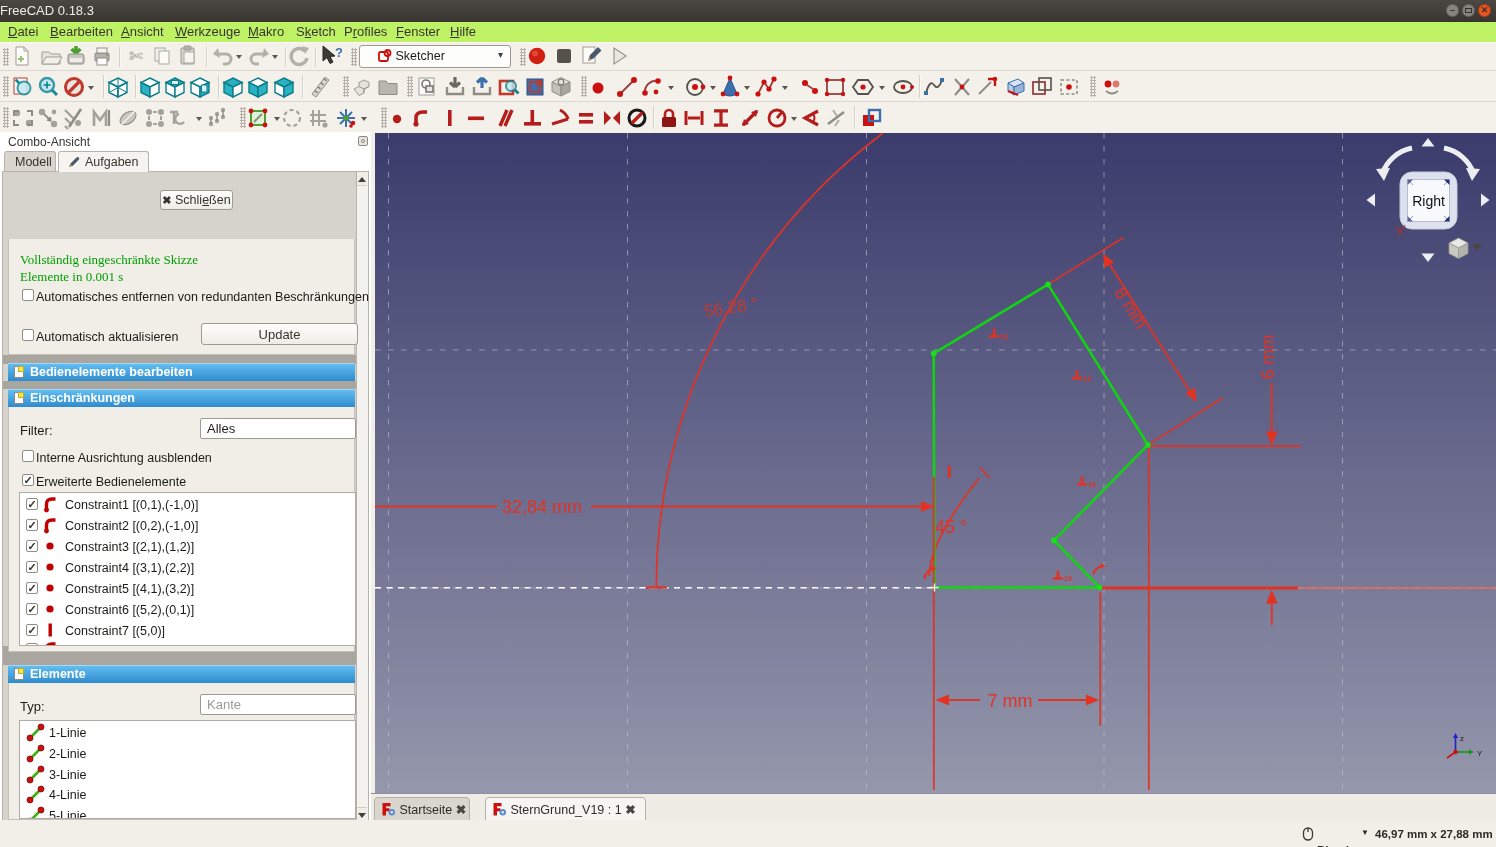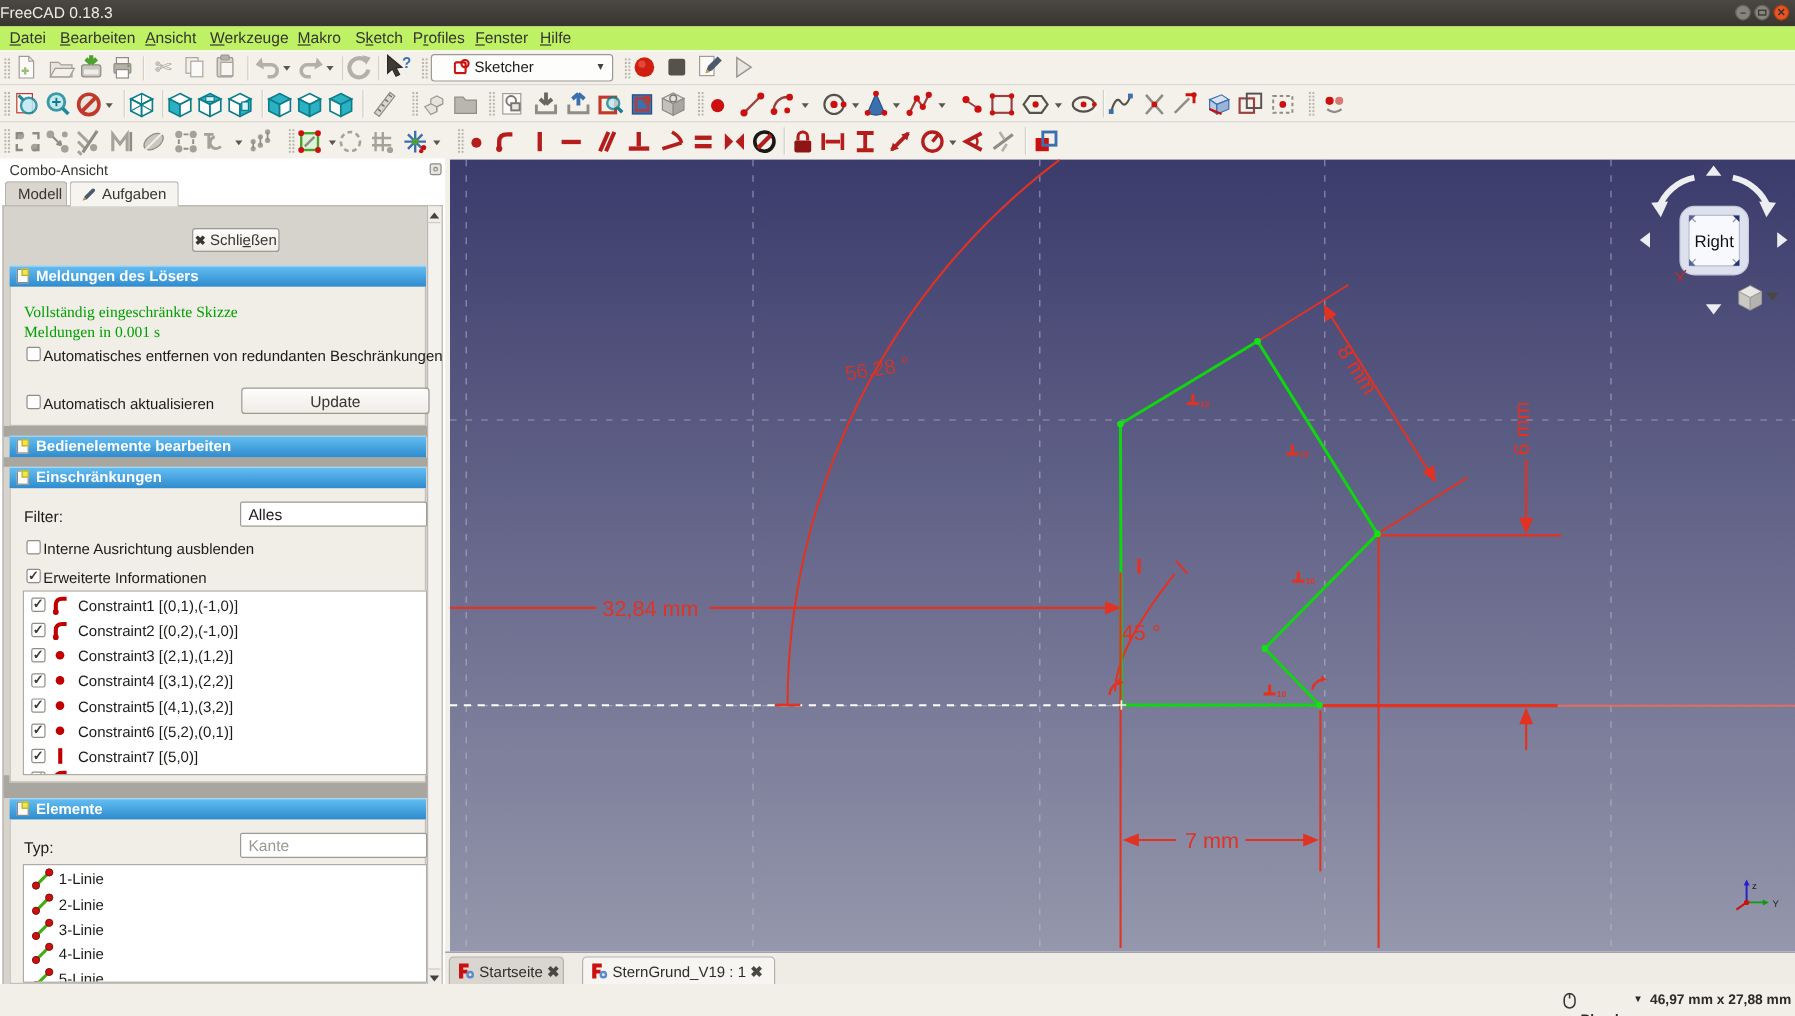--- a/index.html
+++ b/index.html
@@ -492,43 +492,42 @@
 <div id="sbar">
 <div style="position:absolute;left:0px;top:0px;width:10px;height:14px;background:#f0ede8;border-bottom:1px solid #cfccc5">
         <div style="margin:5px auto 0;width:0;height:0;border-left:4px solid transparent;border-right:4px solid transparent;border-bottom:5px solid #44423d"></div>
       </div>
 <div style="position:absolute;left:0px;top:635px;width:10px;height:14px;background:#f0ede8;border-top:1px solid #cfccc5">
         <div style="margin:5px auto 0;width:0;height:0;border-left:4px solid transparent;border-right:4px solid transparent;border-top:5px solid #44423d"></div>
       </div>
 </div>
 <div class="btn" style="left:160px;top:58px;width:73px;height:20px;padding-top:2px;font-size:12.5px"><b style="font-size:11px">✖</b> Schli<u>e</u>ßen</div>
 
-<div class="bluehdr" style="top:89px"><div class="notei"></div>Meldungen des Lösers</div>
 <div class="gbox" style="top:107px;height:116px">
 <div class="lbl" style="left:11px;top:13px;color:#00a000;font-size:13px;font-family:'Liberation Serif',serif">Vollständig eingeschränkte Skizze</div>
-<div class="lbl" style="left:11px;top:30px;color:#00a000;font-size:13px;font-family:'Liberation Serif',serif">Meldungen in 0.001 s</div>
+<div class="lbl" style="left:11px;top:30px;color:#00a000;font-size:13px;font-family:'Liberation Serif',serif">Elemente in 0.001 s</div>
 <div class="cb" style="left:13px;top:50px"></div>
 <div class="lbl" style="left:27px;top:51px">Automatisches entfernen von redundanten Beschränkungen</div>
 <div class="cb" style="left:13px;top:90px"></div>
 <div class="lbl" style="left:27px;top:91px">Automatisch aktualisieren</div>
 <div class="btn" style="left:192px;top:84px;width:157px;height:22px;padding-top:3px">Update</div>
 </div>
 
 <div style="position:absolute;left:3px;top:223px;width:353px;height:9px;background:#a9a69f"></div>
 <div style="position:absolute;left:3px;top:249px;width:353px;height:8px;background:#a9a69f"></div>
 <div style="position:absolute;left:3px;top:514px;width:353px;height:19px;background:#a9a69f"></div>
 <div class="bluehdr" style="top:231px"><div class="notei"></div>Bedienelemente bearbeiten</div>
 <div class="bluehdr" style="top:257px"><div class="notei"></div>Einschränkungen</div>
 <div class="gbox" style="top:275px;height:245px">
 <div class="lbl" style="left:11px;top:16px;font-size:13px">Filter:</div>
 <div class="combo" style="left:191px;top:11px;width:156px;height:21px">Alles</div>
 <div class="cb" style="left:13px;top:43px"></div>
 <div class="lbl" style="left:27px;top:44px">Interne Ausrichtung ausblenden</div>
 <div class="cb" style="left:13px;top:67px">✓</div>
-<div class="lbl" style="left:27px;top:68px">Erweiterte Informationen</div>
+<div class="lbl" style="left:27px;top:68px">Erweiterte Bedienelemente</div>
 </div>
 <div class="listbox" style="left:19px;top:360px;width:337px;height:154px;z-index:2">
       <div class="cb" style="left:6px;top:5px">✓</div>
 <svg width="20" height="18" viewBox="0 0 20 18" style="position:absolute;left:21px;top:2px">
         <path d="M5.5 16 L5.5 9 Q5.5 4 11 4 L14.5 4" fill="none" stroke="#c00000" stroke-width="3.4"></path>
         <circle cx="5.5" cy="15" r="2.4" fill="#c00000"></circle>
       </svg>
 <div class="lbl" style="left:45px;top:5px">Constraint1 [(0,1),(-1,0)]</div>
 <div class="cb" style="left:6px;top:26px">✓</div>
 <svg width="20" height="18" viewBox="0 0 20 18" style="position:absolute;left:21px;top:23px">

